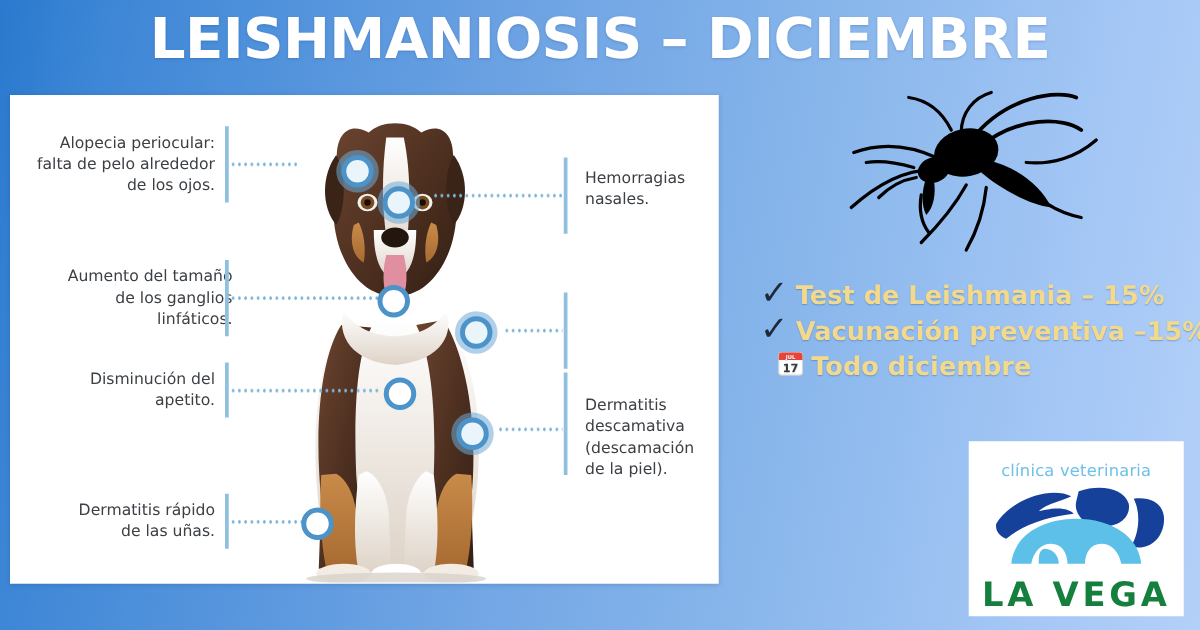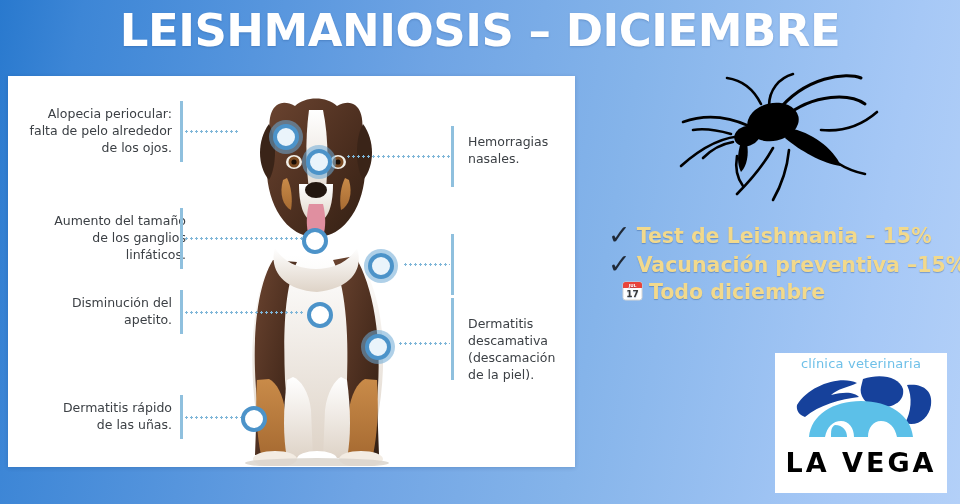--- a/index.html
+++ b/index.html
@@ -65,22 +65,22 @@
                 white-space:nowrap; margin-bottom:2px; }
   .promo-line.center { justify-content:flex-start; padding-left:14px; }
   .check { font-size:27px; color:#1f2937; line-height:1; font-weight:bold;
            text-shadow:none; transform:translateY(-1px); }
   .cal { font-size:19px; line-height:1; }
 
   
   #logo { position:absolute; left:775px; top:353px; width:172px; height:140px;
           background:#ffffff; }
   #logo-sub { text-align:center; font-size:13px; color:#6fc0e8;
-              font-family:"DejaVu Sans", sans-serif; padding-top:3px; letter-spacing:.2px; }
-  #logo-name { text-align:center; font-size:27px; font-weight:bold; color:#000000;
+              font-family:"DejaVu Sans", sans-serif; padding-top:17px; letter-spacing:.2px; }
+  #logo-name { text-align:center; font-size:27px; font-weight:bold; color:#15803d;
                font-family:"DejaVu Sans", sans-serif; letter-spacing:3px; margin-top:-2px; }
 </style>
 </head>
 <body>
 
 <div id="title">LEISHMANIOSIS – DICIEMBRE</div>
 
 <div id="card">
 
   <div id="dog-wrap">

